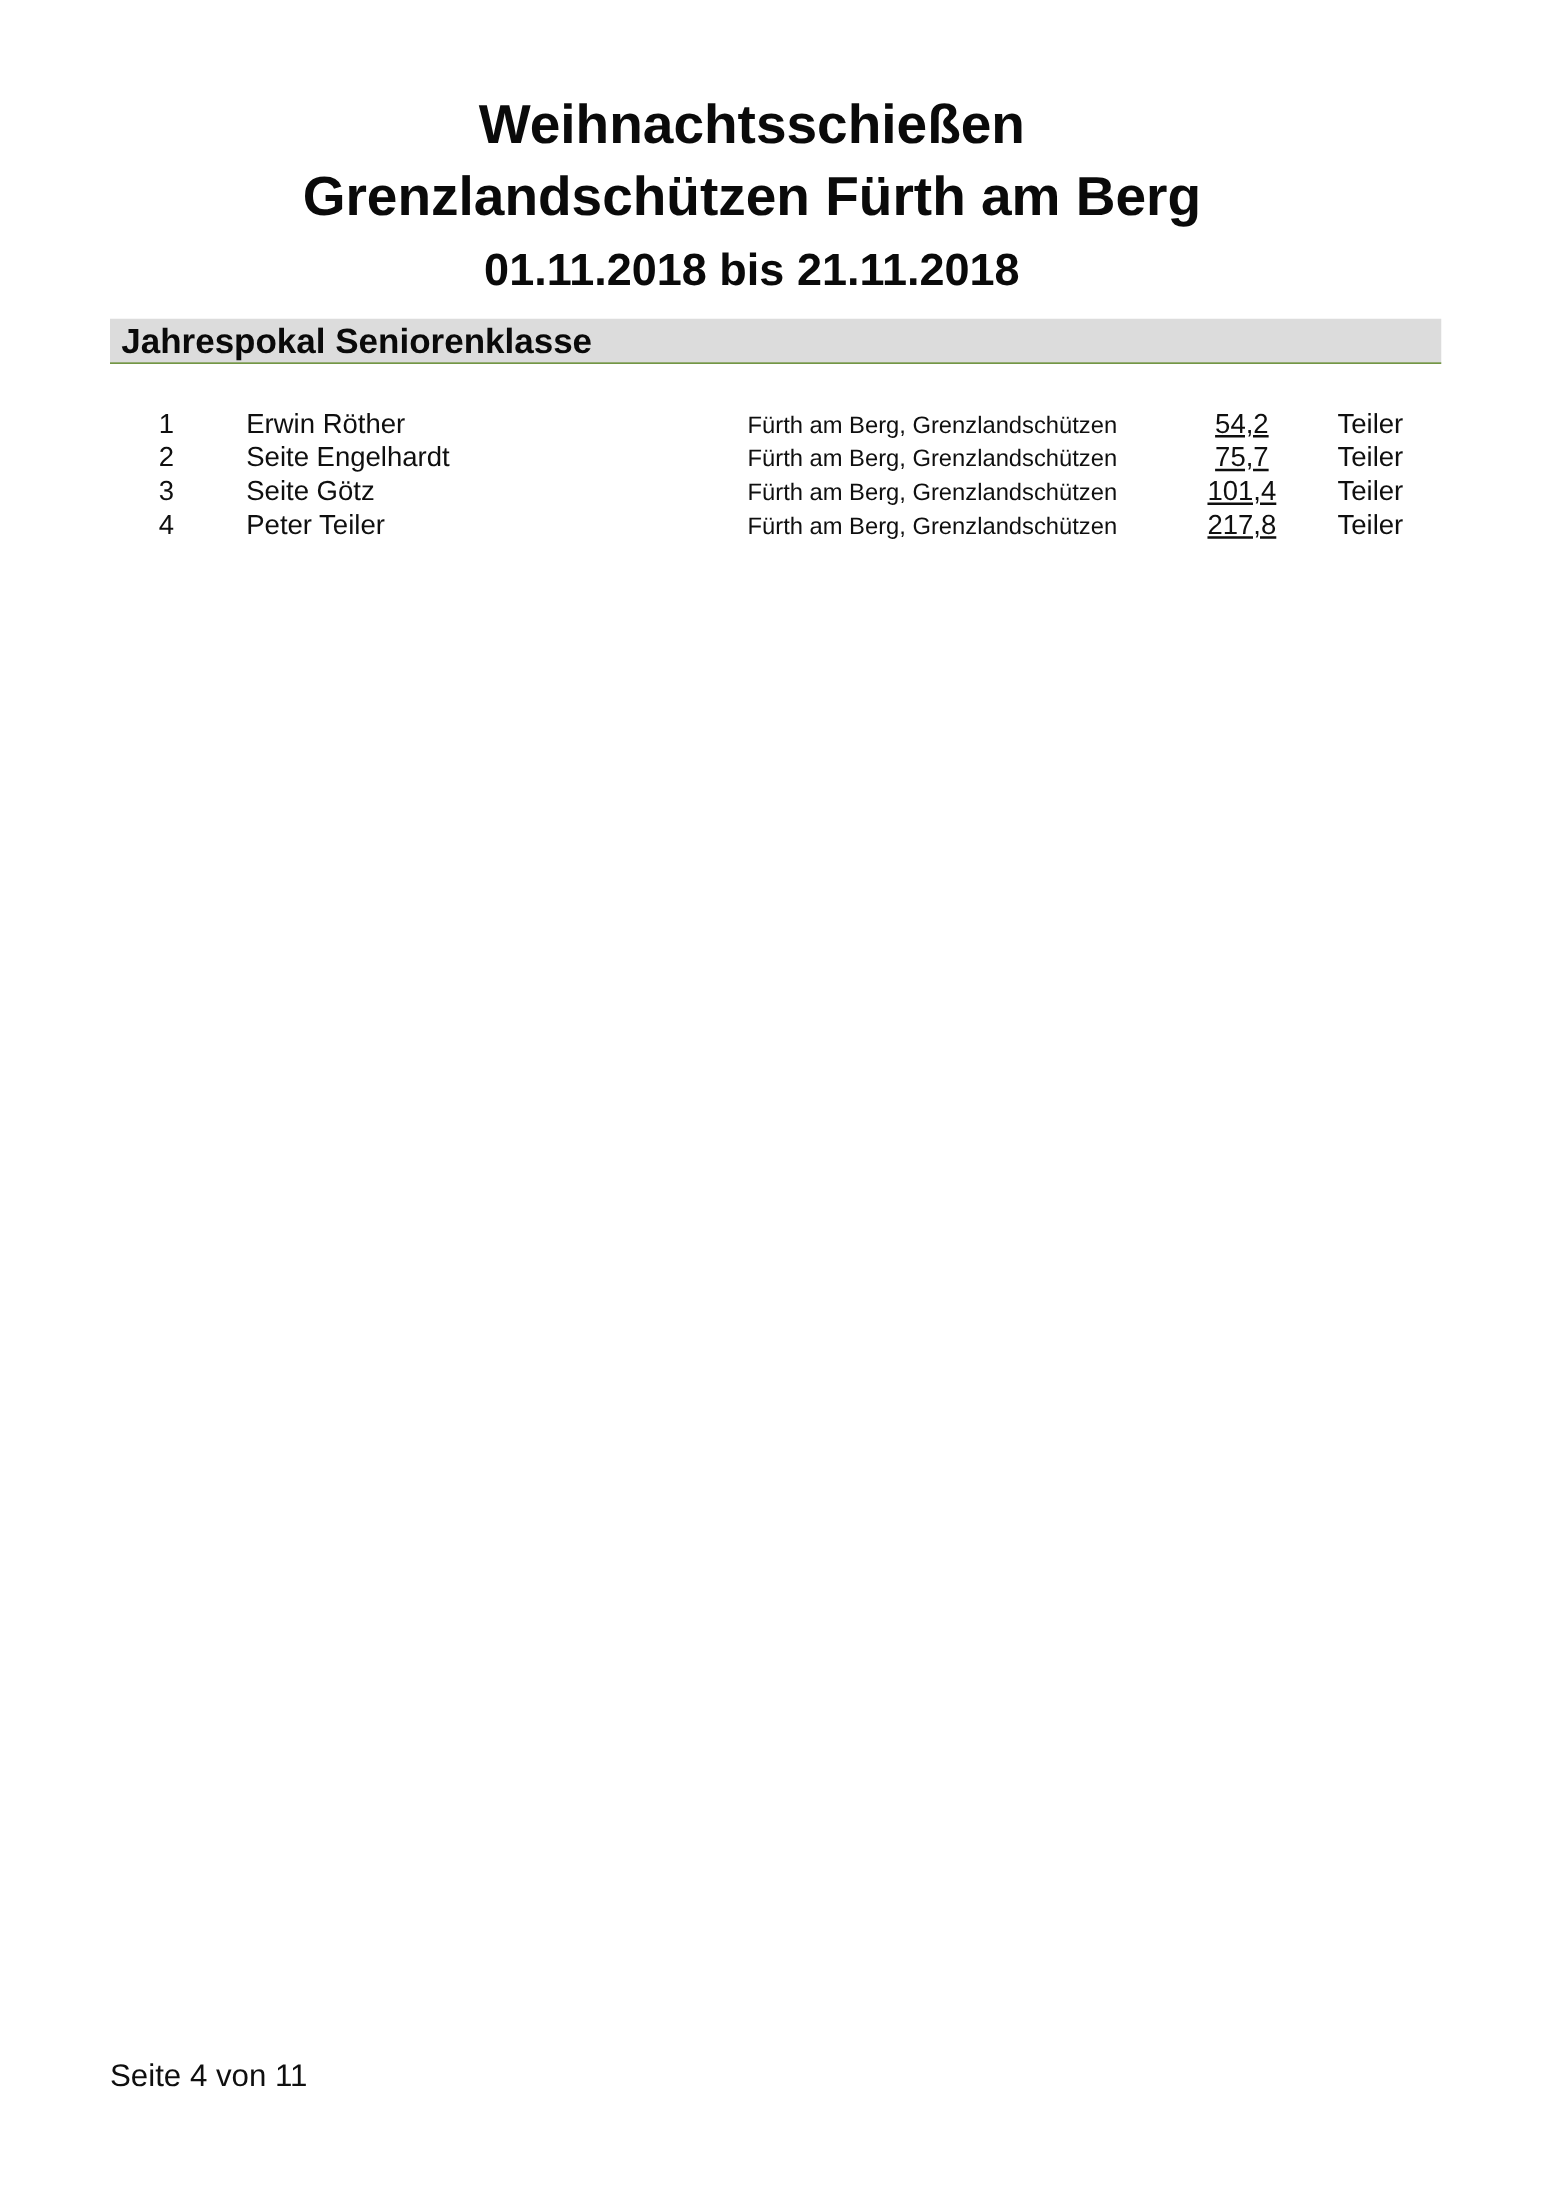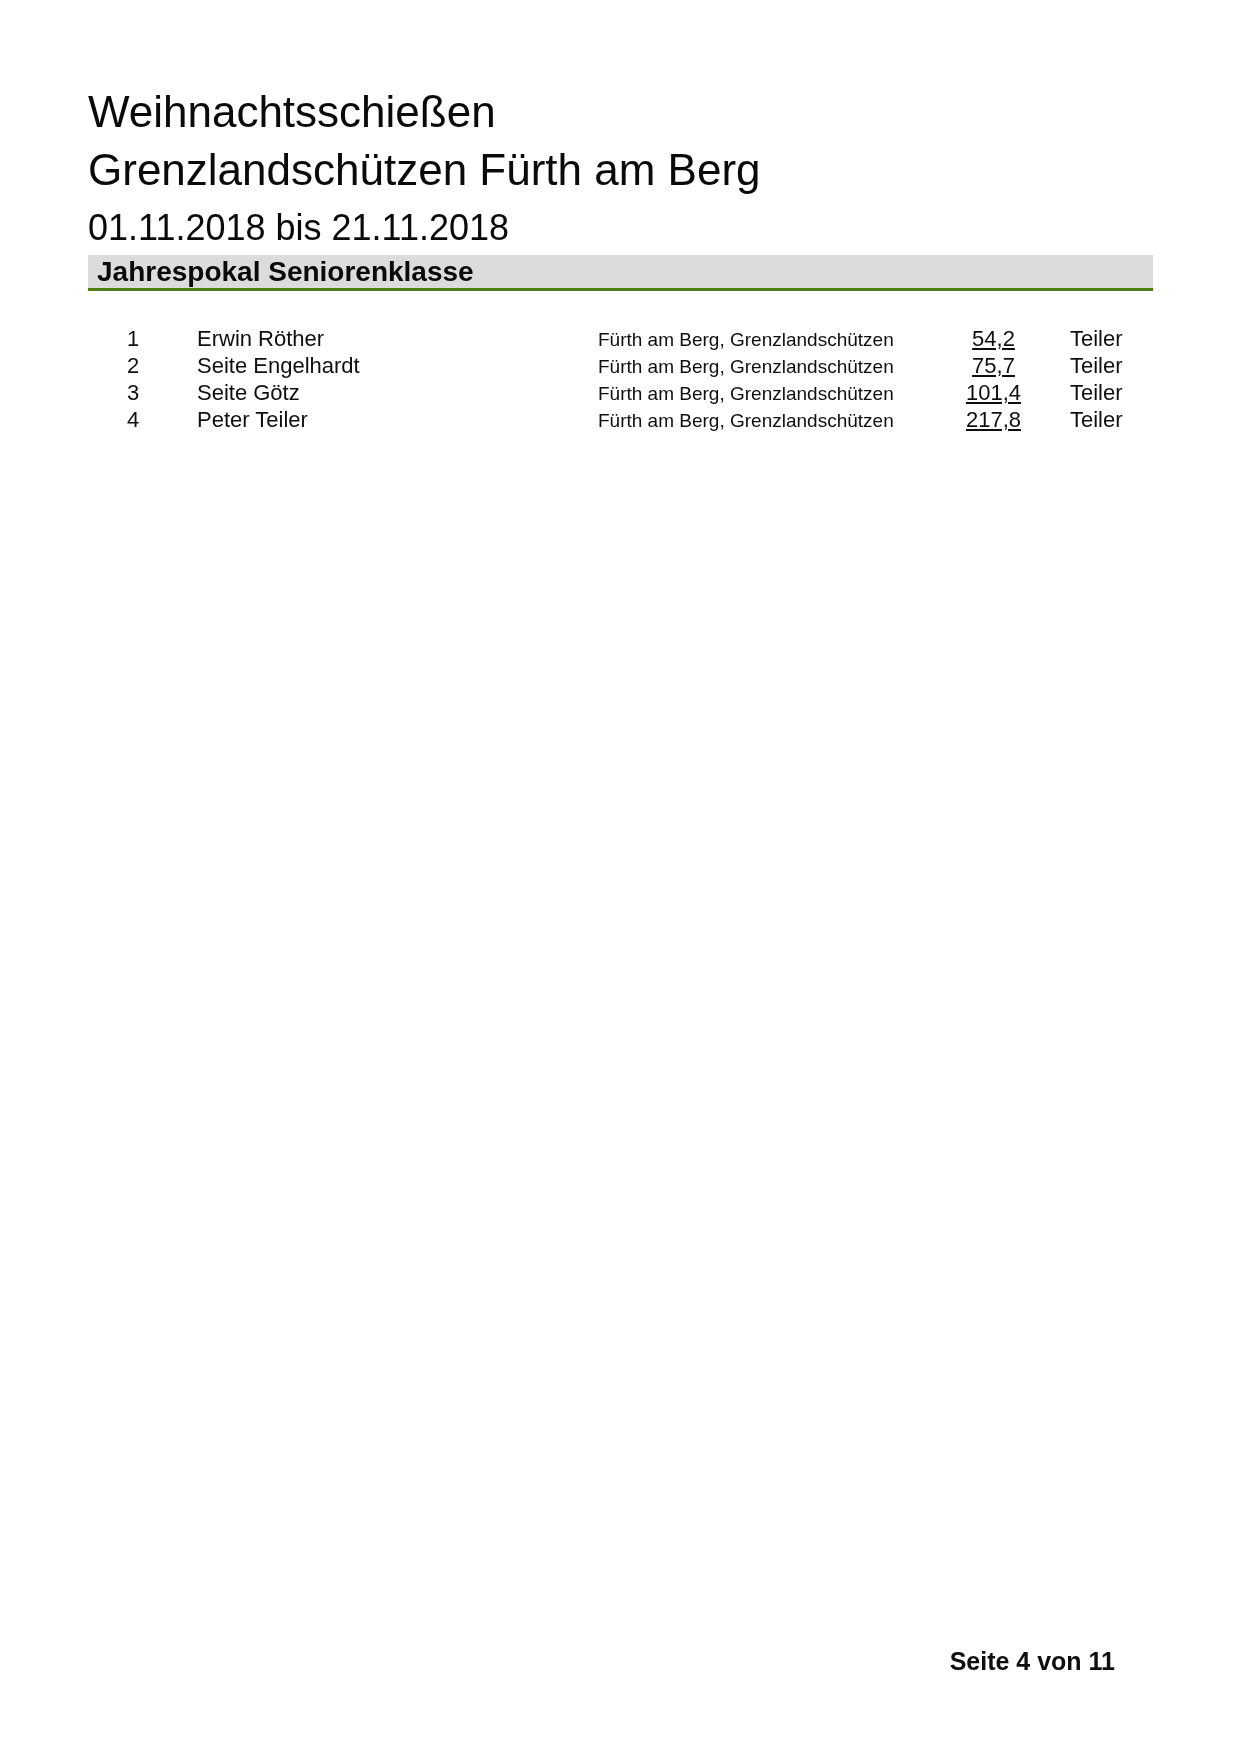--- a/index.html
+++ b/index.html
@@ -15,39 +15,38 @@
   .page {
     position: absolute;
     inset: 0;
     background: #ffffff;
   }
   
   .heading {
     position: absolute;
     left: 88px;
     width: 1027px;
-    text-align: left;
-    font-weight: 400;
+    text-align: center;
+    font-weight: 700;
     color: #0a0a0a;
     white-space: nowrap;
-    margin-top: 12px;
   }
   .title-line1 { top: 78px;  font-size: 44px; line-height: 44px; }
   .title-line2 { top: 136px; font-size: 44px; line-height: 44px; }
   .date-line   { top: 198px; font-size: 36px; line-height: 36px; }
 
   
   .section-bar {
     position: absolute;
     left: 88px;
     top: 255px;
     width: 1065px;
     height: 36px;
     background: #dcdcdc;
-    border-bottom: 3px solid #4d7c0f;
+    border-bottom: 1px solid #4d7c0f;
     display: flex;
     align-items: center;
   }
   .section-bar .section-title {
     font-size: 28px;
     font-weight: 700;
     line-height: 34px;
     padding-left: 9px;
     color: #0a0a0a;
     white-space: nowrap;
@@ -94,26 +93,25 @@
     padding-left: 28px;
     white-space: nowrap;
   }
 
   
   .footer {
     position: absolute;
     left: 88px;
     top: 1649px;
     width: 1027px;
-    text-align: right;
+    text-align: left;
     font-size: 25px;
     line-height: 25px;
     color: #0f0f0f;
     white-space: nowrap;
-    font-weight: bold;
   }
 </style>
 </head>
 <body>
 
 <div class="page">
 
   <div class="heading title-line1">Weihnachtsschießen</div>
 
   <div class="heading title-line2">Grenzlandschützen Fürth am Berg</div>

